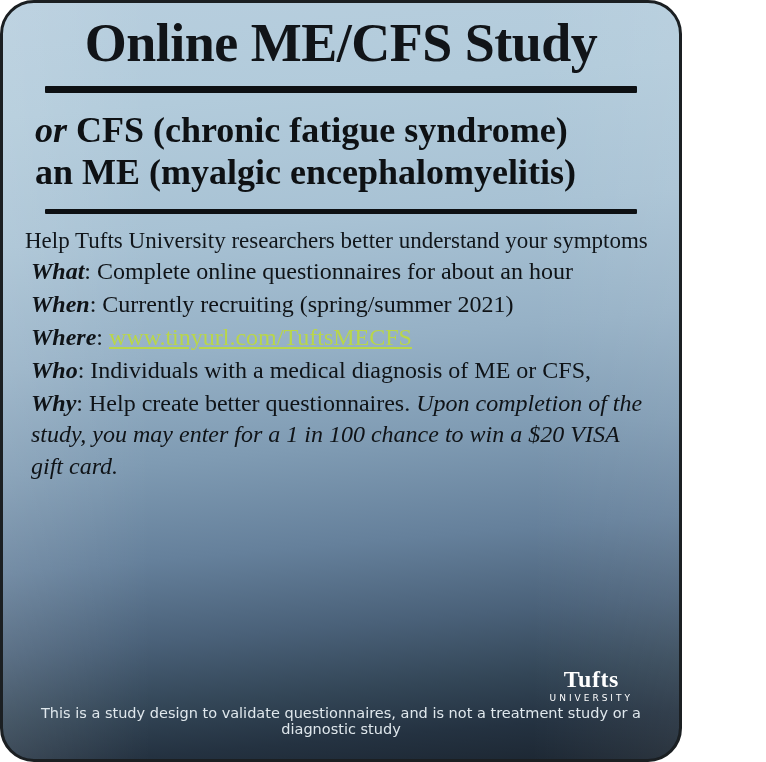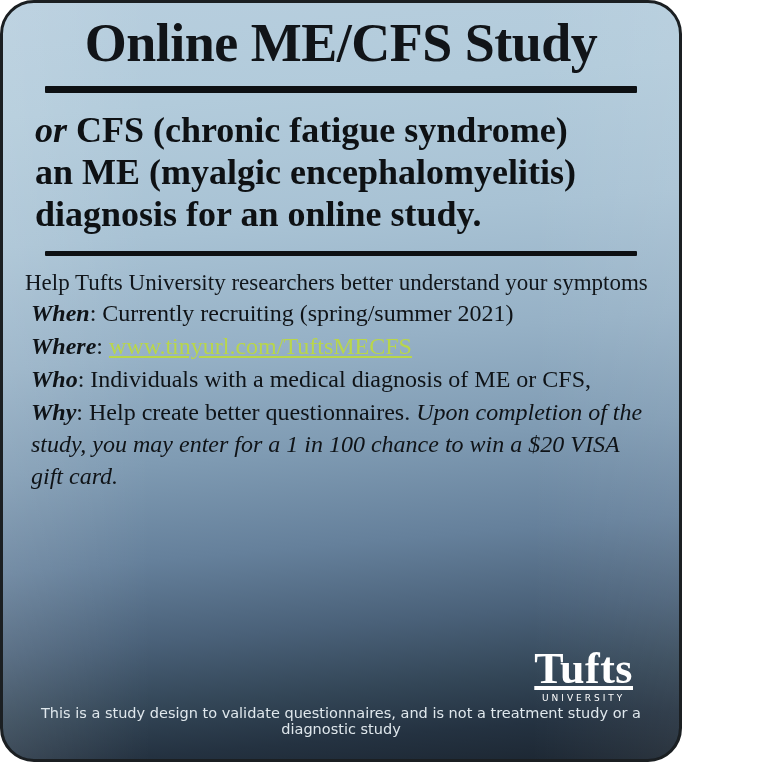--- a/index.html
+++ b/index.html
@@ -121,25 +121,24 @@
   }
   #tufts {
     position: absolute;
     right: 46px;
     bottom: 56px;
     text-align: center;
     color: #ffffff;
     font-family: "Liberation Serif", serif;
   }
   #tufts .word {
-    font-size: 44px;
+    font-size: 24px;
     font-weight: bold;
     letter-spacing: 0.5px;
     line-height: 1;
-    text-decoration: underline;
   }
   #tufts .sub {
     font-size: 9px;
     letter-spacing: 3px;
     font-family: "DejaVu Sans", sans-serif;
     margin-top: 2px;
   }
   #footer {
     position: absolute;
     left: 0;
@@ -159,27 +158,29 @@
 
   <div class="content">
 
     <h1 id="title">Online ME/CFS Study</h1>
 
     <div class="rule"></div>
 
     <div id="lead">
       <div><span class="ital">or</span><span> CFS (chronic fatigue syndrome)</span></div>
       <div>an ME (myalgic encephalomyelitis)</div>
-      <div>diagnosis for an online study.</div>
     </div>
 
     <div class="rule thin"></div>
 
     <div id="helpline">Help Tufts University researchers better understand your symptoms</div>
 
+    <div class="detail">
+      <span class="k">What</span><span>: </span><span>Complete online questionnaires for about an hour</span>
+    </div>
 
     <div class="detail">
       <span class="k">When</span><span>: </span><span>Currently recruiting (spring/summer 2021)</span>
     </div>
 
     <div class="detail">
       <span class="k">Where</span><span>: </span><span class="link">www.tinyurl.com/TuftsMECFS</span>
     </div>
 
     <div class="detail">

